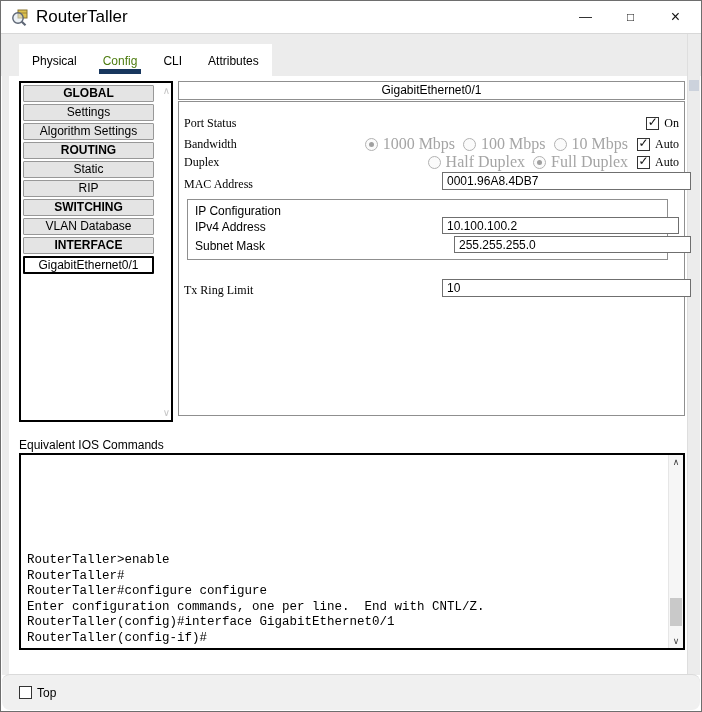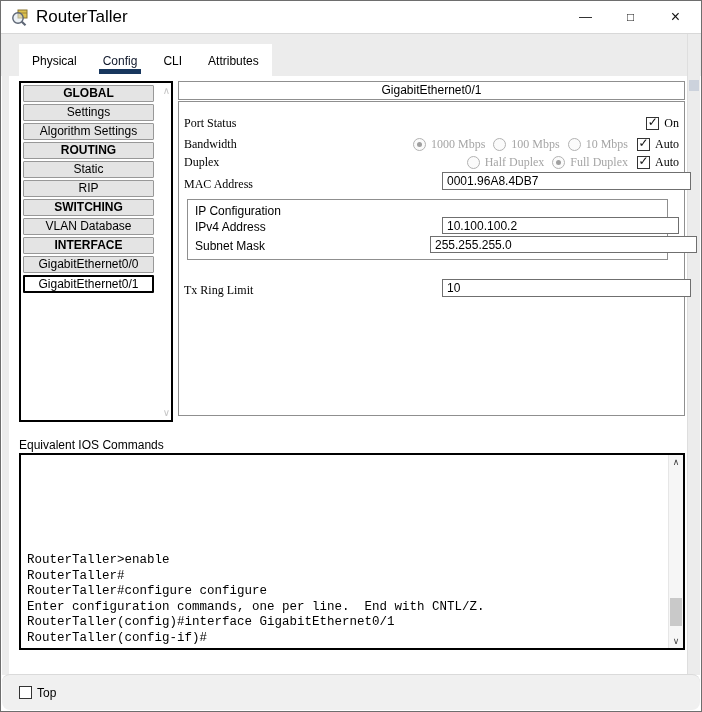--- a/index.html
+++ b/index.html
@@ -12,21 +12,21 @@
   .win-controls{position:absolute;right:3px;top:0;height:31px;display:flex;}
   .win-btn{width:45px;height:31px;display:flex;align-items:center;justify-content:center;color:#111;cursor:default;}
   .win-btn.min{font-size:13px;}
   .win-btn.max{font-size:12px;}
   .win-btn.close{font-size:16px;}
 
   
   .tabstrip{position:absolute;top:32px;left:0;right:0;height:43px;background:#ececec;border-top:1px solid #d8d8d8;box-sizing:border-box;}
   .tabgroup{position:absolute;left:18px;top:10px;height:33px;background:#ffffff;display:flex;align-items:stretch;padding:0 0;}
   .tab{position:relative;padding:0 13px;font-size:12px;color:#000;display:flex;align-items:center;}
-  .tab.selected{color:#0f172a;}
+  .tab.selected{color:#4d7c0f;}
   .tab.selected::after{content:"";position:absolute;left:9px;right:9px;bottom:3px;height:5px;background:#17365d;}
 
   
   .gutter-left{position:absolute;left:1px;top:33px;width:7px;height:641px;background:#ececec;}
   .gutter-right{position:absolute;left:686px;top:33px;width:13px;height:641px;background:#ececec;border-left:1px solid #dedede;box-sizing:border-box;}
   .gutter-thumb{position:absolute;left:1px;right:1px;top:46px;height:11px;background:#ccd2dc;}
 
   
   .sidebar{position:absolute;left:18px;top:80px;width:154px;height:341px;border:2px solid #000;background:#fff;box-sizing:border-box;}
   .sb-list{position:absolute;left:2px;top:2px;width:131px;}
@@ -40,21 +40,21 @@
   .panel-header{position:absolute;left:177px;top:80px;width:507px;height:19px;border:1px solid #8f8f8f;box-sizing:border-box;text-align:center;font-size:12px;line-height:17px;color:#000;background:#fff;}
   .panel-body{position:absolute;left:177px;top:100px;width:507px;height:315px;border:1px solid #8f8f8f;box-sizing:border-box;background:#fff;}
   .row{position:absolute;left:5px;right:5px;height:16px;display:flex;align-items:center;font-size:12px;font-family:Liberation Serif, serif;}
   .row .lbl{color:#000;}
   .rgt{position:absolute;right:0;top:0;height:16px;display:flex;align-items:center;}
   .cb{width:13px;height:13px;border:1px solid #333;background:#fff;box-sizing:border-box;display:inline-flex;align-items:center;justify-content:center;flex:0 0 auto;}
   .cb .tick{font-size:12px;line-height:10px;color:#111;transform:translateY(-1px);}
   .cb-lbl{margin-left:5px;color:#000;font-size:12px;}
   .radio{width:13px;height:13px;border:1px solid #b2b2b2;border-radius:50%;background:#fbfbfb;box-sizing:border-box;position:relative;flex:0 0 auto;margin-left:8px;}
   .radio.sel::after{content:"";position:absolute;left:3px;top:3px;width:5px;height:5px;border-radius:50%;background:#a0a0a0;}
-  .radio-lbl{margin-left:5px;color:#a5a5a5;font-size:12px;}
+  .radio-lbl{margin-left:5px;color:#a5a5a5;font-size:16px;}
   .fld{position:absolute;height:18px;border:1px solid #6f6f6f;font-family:"Liberation Sans",sans-serif;font-size:12px;padding:0 0 0 4px;box-sizing:border-box;background:#fff;color:#000;margin-left:12px;}
   .ip-group{position:absolute;left:8px;top:97px;width:481px;height:61px;border:1px solid #8f8f8f;box-sizing:border-box;}
   .ip-title{position:absolute;left:7px;top:4px;font-size:12px;color:#000;}
   .ip-lbl{position:absolute;left:7px;font-size:12px;color:#000;}
 
   
   .ios-label{position:absolute;left:18px;top:437px;font-size:12px;color:#000;}
   .terminal{position:absolute;left:18px;top:452px;width:666px;height:197px;border:2px solid #000;box-sizing:border-box;background:#fff;}
   .term-text{position:absolute;left:6px;bottom:2px;font-family:"Liberation Mono","DejaVu Sans Mono",monospace;font-size:12.5px;line-height:15.5px;white-space:pre;color:#000;}
   .term-scroll{position:absolute;right:0;top:0;bottom:0;width:15px;background:#f6f6f6;border-left:1px solid #e6e6e6;box-sizing:border-box;}
@@ -104,21 +104,20 @@
     <div class="sb-list" id="sb-list">
         <div class="sb-item hdr">GLOBAL</div>
         <div class="sb-item">Settings</div>
         <div class="sb-item">Algorithm Settings</div>
         <div class="sb-item hdr">ROUTING</div>
         <div class="sb-item">Static</div>
         <div class="sb-item">RIP</div>
         <div class="sb-item hdr">SWITCHING</div>
         <div class="sb-item">VLAN Database</div>
         <div class="sb-item hdr">INTERFACE</div>
-        <div class="sb-item">GigabitEthernet0/0</div>
         <div class="sb-item sel">GigabitEthernet0/1</div>
       </div>
     <div class="sb-up">∧</div>
     <div class="sb-dn">∨</div>
   </div>
 
   <div class="panel-header">GigabitEthernet0/1</div>
   <div class="panel-body">
 
     <div class="row" style="top:13px;">
@@ -164,21 +163,21 @@
     <div class="row" style="top:74px;">
       <span class="lbl">MAC Address</span>
     </div>
     <input class="fld" style="left: 251px; top: 70px; width: 249px;" value="0001.96A8.4DB7">
 
     <div class="ip-group">
       <div class="ip-title">IP Configuration</div>
       <div class="ip-lbl" style="top:20px;">IPv4 Address</div>
       <input class="fld" style="left: 242px; top: 17px; width: 237px; height: 17px;" value="10.100.100.2">
       <div class="ip-lbl" style="top:39px;">Subnet Mask</div>
-      <input class="fld" style="left: 230px; top: 36px; width: 267px; height: 17px;" value="255.255.255.0">
+      <input class="fld" style="left: 254px; top: 36px; width: 237px; height: 17px;" value="255.255.255.0">
     </div>
 
     <div class="row" style="top:180px;">
       <span class="lbl">Tx Ring Limit</span>
     </div>
     <input class="fld" style="left: 251px; top: 177px; width: 249px;" value="10">
   </div>
 
   <div class="ios-label">Equivalent IOS Commands</div>
   <div class="terminal">

